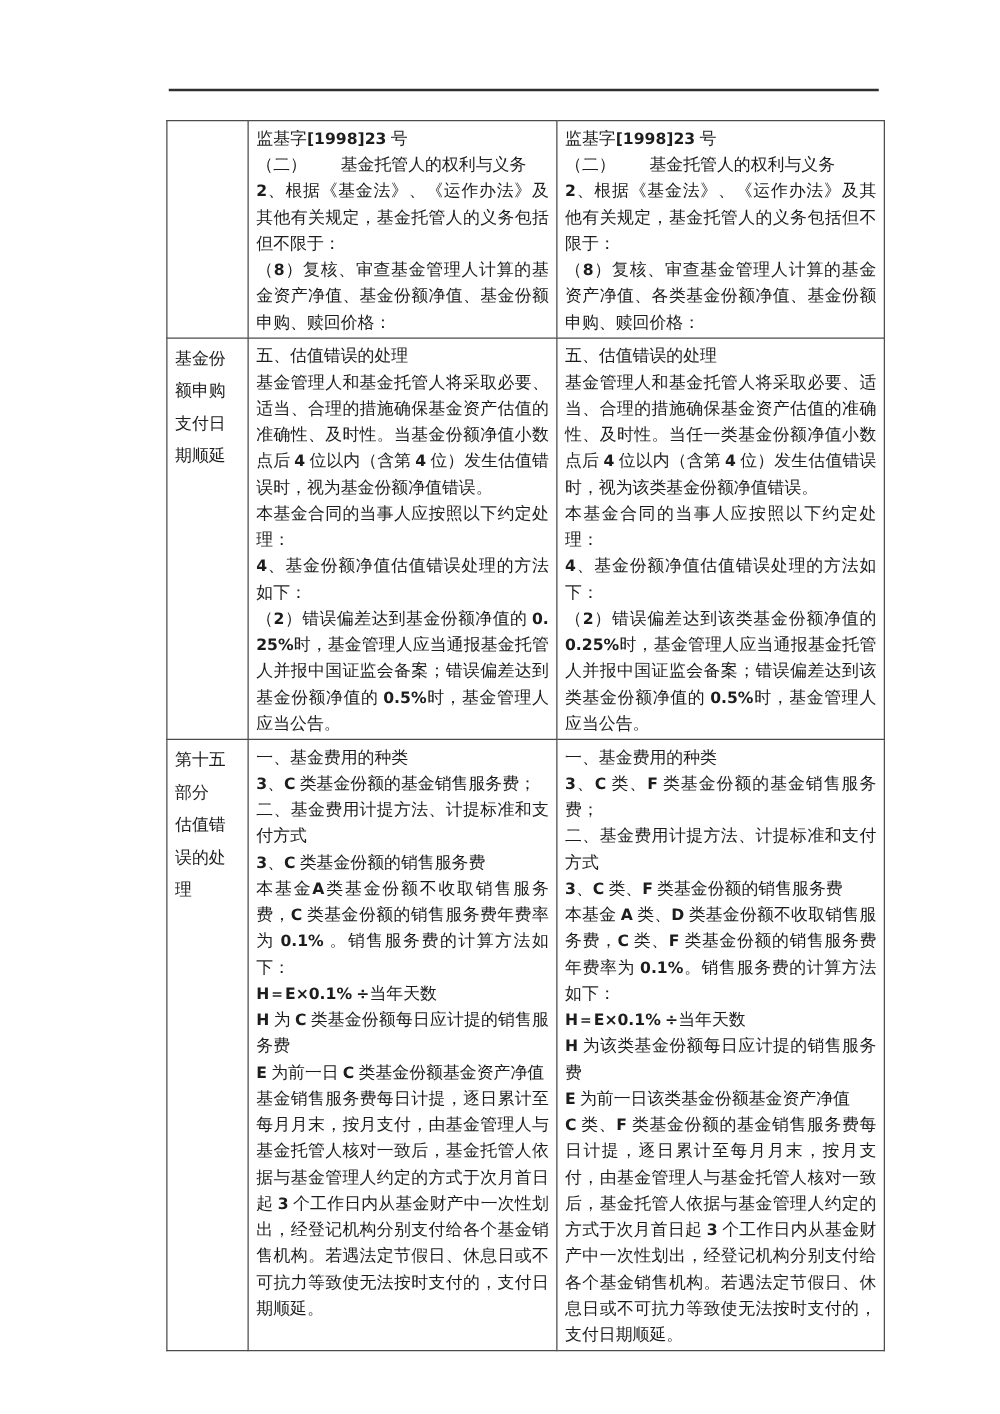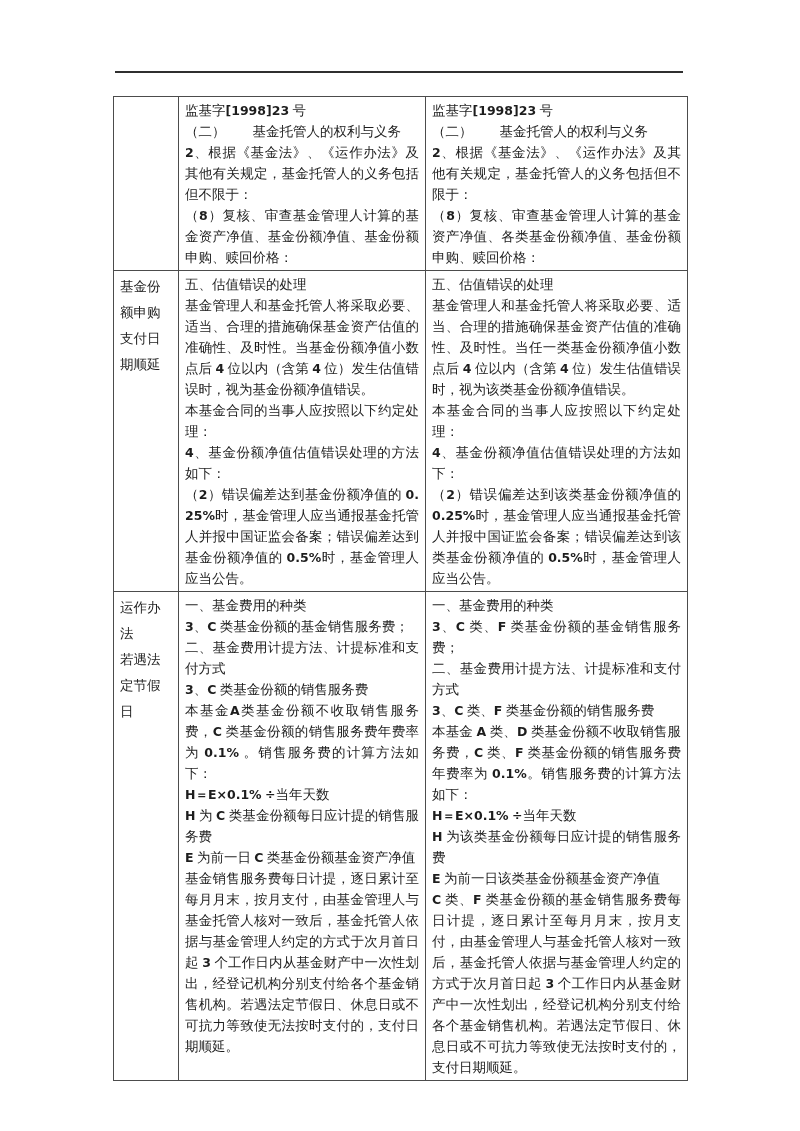--- a/index.html
+++ b/index.html
@@ -3,21 +3,21 @@
 <meta charset="utf-8">
 <style>
   html, body { margin: 0; padding: 0; }
   body {
     width: 800px; height: 1131px;
     background: #ffffff;
     position: relative;
     overflow: hidden;
     font-family: "Liberation Serif", "DejaVu Serif", serif;
   }
-  .page { position: absolute; inset: 0; }
+  .page { position: absolute; inset: 0; margin-left: 20px; }
   .top-rule {
     position: absolute;
     left: 115px; top: 71px;
     width: 568px; height: 2px;
     background: #2f2f2f;
   }
   table.doc {
     position: absolute;
     left: 113px; top: 96px;
     width: 574px;
@@ -98,22 +98,22 @@
           <p class="para">五、估值错误的处理</p>
           <p class="para">基金管理人和基金托管人将采取必要、适当、合理的措施确保基金资产估值的准确性、及时性。当任一类基金份额净值小数点后 <span class="lx">4</span> 位以内（含第 <span class="lx">4</span> 位）发生估值错误时，视为该类基金份额净值错误。</p>
           <p class="para">本基金合同的当事人应按照以下约定处理：</p>
           <p class="para"><span class="lx">4</span>、基金份额净值估值错误处理的方法如下：</p>
           <p class="para">（<span class="lx">2</span>）错误偏差达到该类基金份额净值的 <span class="lx">0.25%</span>时，基金管理人应当通报基金托管人并报中国证监会备案；错误偏差达到该类基金份额净值的 <span class="lx">0.5%</span>时，基金管理人应当公告。</p>
         </td>
       </tr>
 
       <tr style="height:445px">
         <td class="lbl">
-          <div class="lab-line">运作办法</div>
-          <div class="lab-line">若遇法定节假日</div>
+          <div class="lab-line">第十五部分</div>
+          <div class="lab-line">估值错误的处理</div>
         </td>
         <td>
           <p class="para">一、基金费用的种类</p>
           <p class="para"><span class="lx">3</span>、<span class="lx">C</span> 类基金份额的基金销售服务费；</p>
           <p class="para">二、基金费用计提方法、计提标准和支付方式</p>
           <p class="para"><span class="lx">3</span>、<span class="lx">C</span> 类基金份额的销售服务费</p>
           <p class="para">本基金<span class="lx">A</span>类基金份额不收取销售服务费，<span class="lx">C</span> 类基金份额的销售服务费年费率为 <span class="lx">0.1%</span> 。销售服务费的计算方法如下：</p>
           <p class="para"><span class="lx">H＝E×0.1%</span> <span class="lx">÷</span>当年天数</p>
           <p class="para"><span class="lx">H</span> 为 <span class="lx">C</span> 类基金份额每日应计提的销售服务费</p>
           <p class="para"><span class="lx">E</span> 为前一日 <span class="lx">C</span> 类基金份额基金资产净值</p>

